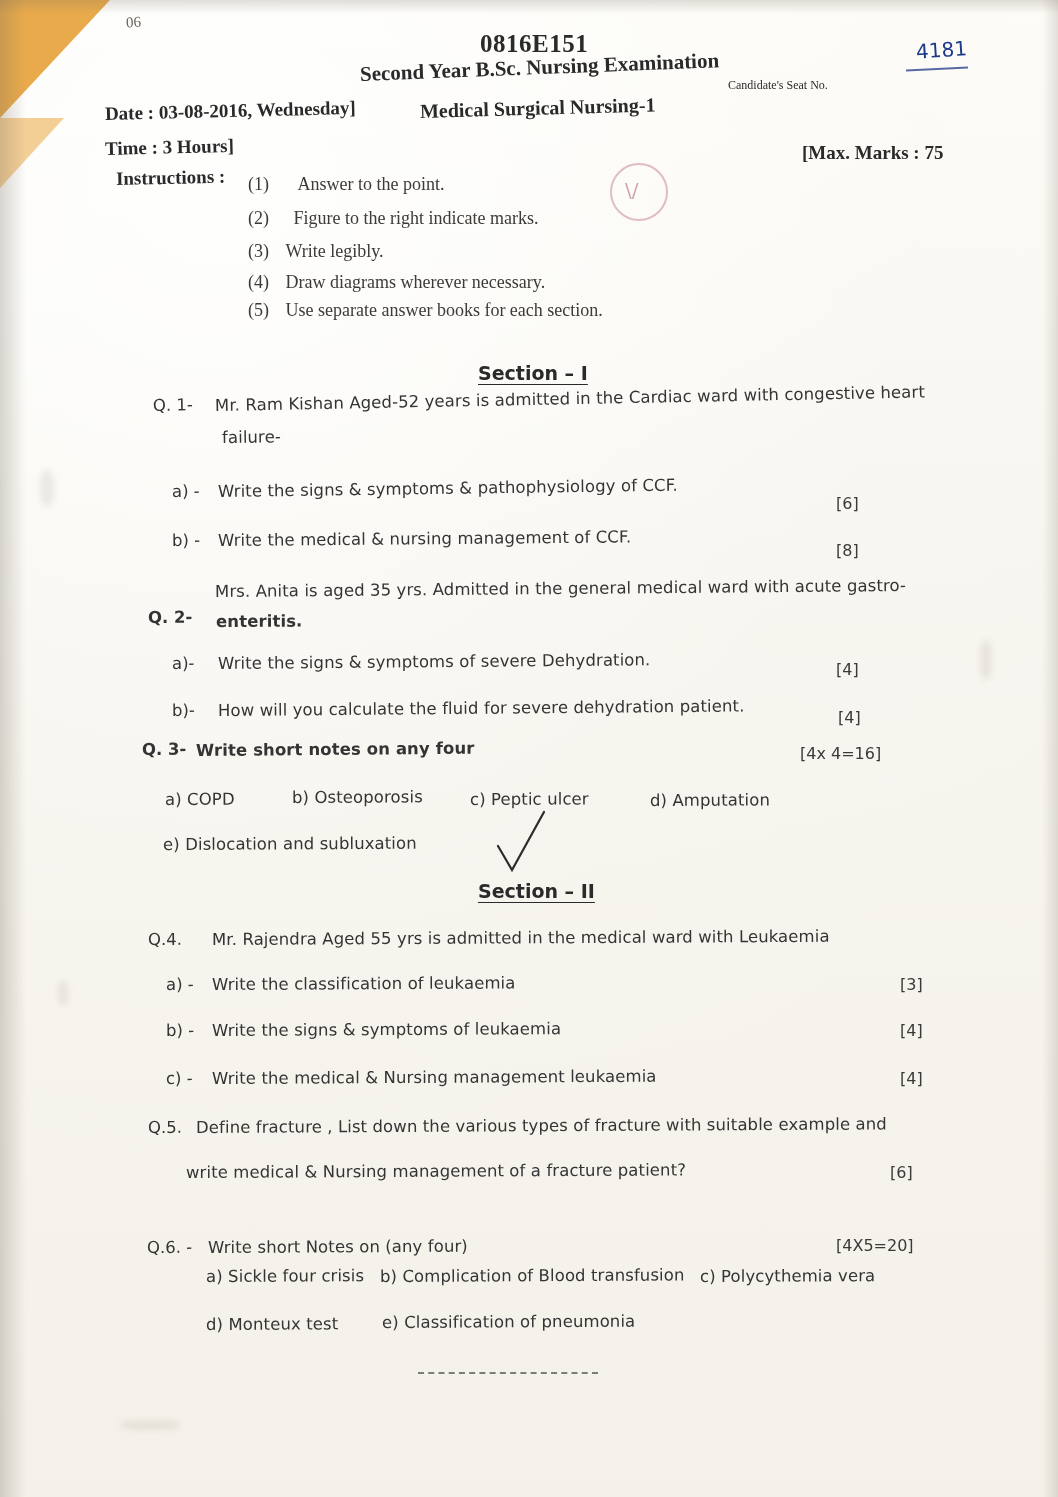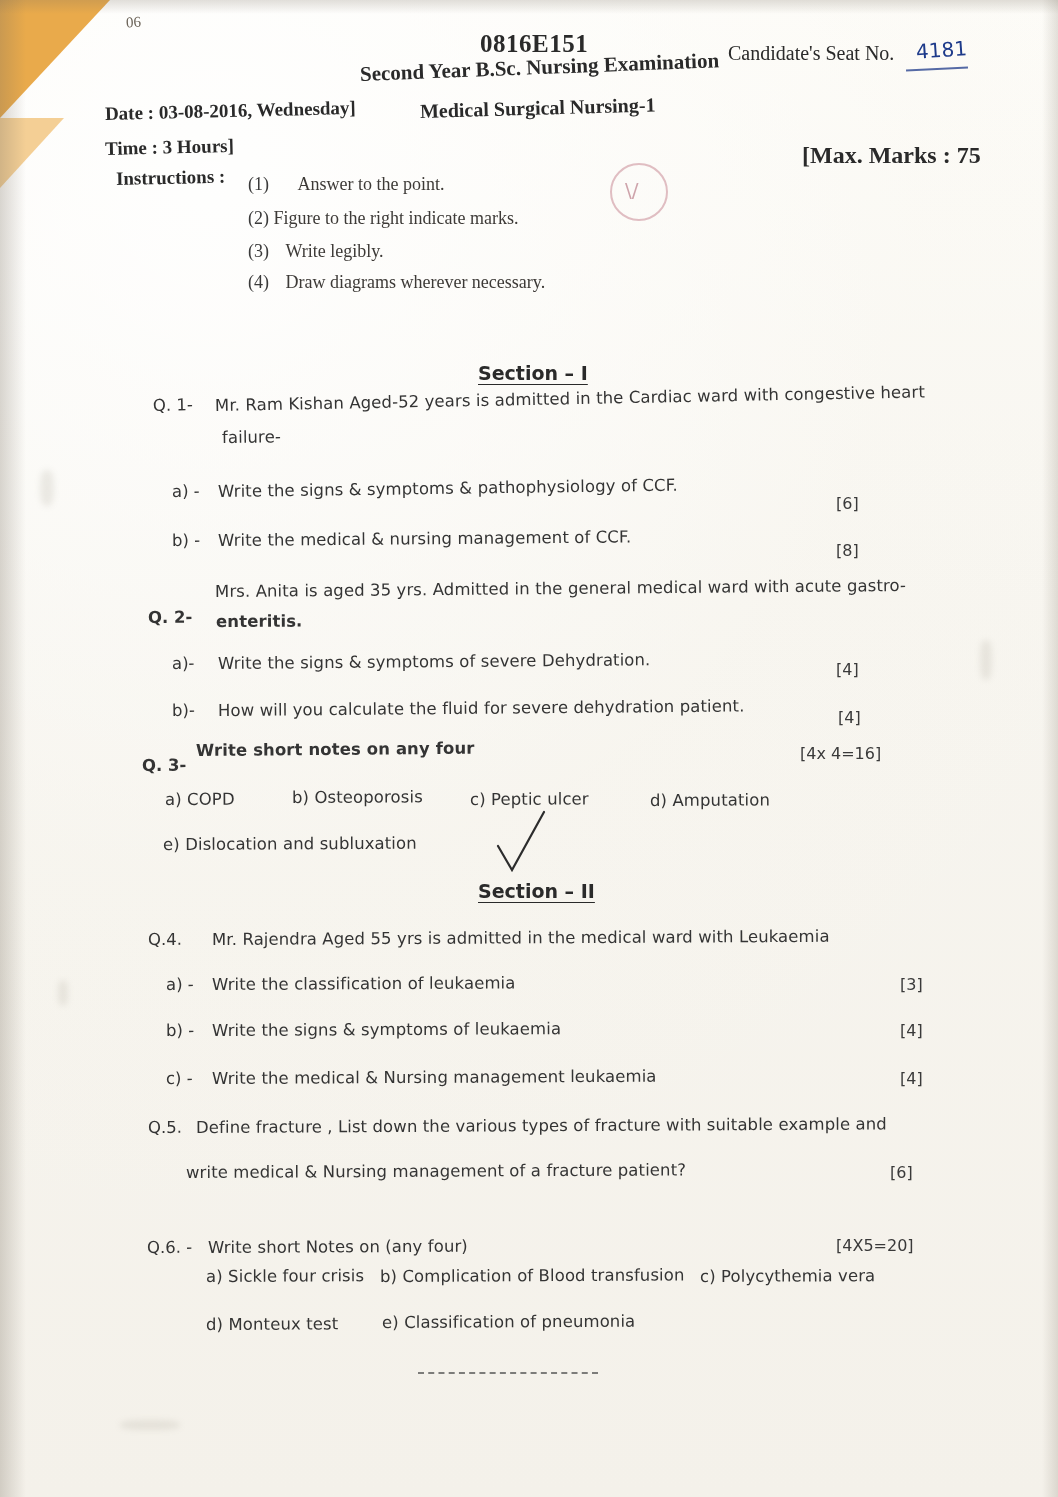--- a/index.html
+++ b/index.html
@@ -70,21 +70,22 @@
   .abs { position: absolute; }
 
   .code {
     font-family: "Liberation Serif", serif;
     font-weight: bold;
     font-size: 25px;
     letter-spacing: 0.5px;
   }
   .seat-label {
     font-family: "Liberation Serif", serif;
-    font-size: 20px;
+    font-size: 12px;
+    margin-top: 36px;
   }
   .seat-no {
     font-family: "DejaVu Sans", sans-serif;
     font-size: 20px;
     color: #1d3a8a;
     transform: rotate(-4deg);
     display: inline-block;
   }
   .seat-underline {
     position: absolute;
@@ -109,21 +110,21 @@
   .meta {
     font-family: "Liberation Serif", serif;
     font-weight: bold;
     font-size: 19px;
     transform: rotate(-1.4deg);
     transform-origin: left center;
   }
   .maxmarks {
     font-family: "Liberation Serif", serif;
     font-weight: bold;
-    font-size: 24px;
+    font-size: 19px;
   }
   .instr-head {
     font-family: "Liberation Serif", serif;
     font-weight: bold;
     font-size: 19px;
     transform: rotate(-1.2deg);
     transform-origin: left center;
   }
   .instr-num {
     font-family: "Liberation Serif", serif;
@@ -249,30 +250,34 @@
   <div class="abs maxmarks" style="left:802px; top:142px;">[Max. Marks : 75</div>
 
   <div class="abs instr-head" style="left:116px; top:168px;">Instructions :</div>
 
   <div class="abs" style="left:248px; top:174px;">
     <span class="instr-num">(1)</span>
     <span class="instr-text" style="margin-left:24px;">Answer to the point.</span>
   </div>
   <div class="abs" style="left:248px; top:208px;">
     <span class="instr-num">(2)</span>
-    <span class="instr-text" style="margin-left:0;">Figure to the right indicate marks.</span>
+    <span class="instr-text" style="margin-left:20px;">Figure to the right indicate marks.</span>
   </div>
   <div class="abs" style="left:248px; top:241px;">
     <span class="instr-num">(3)</span>
     <span class="instr-text" style="margin-left:12px;">Write legibly.</span>
   </div>
   <div class="abs" style="left:248px; top:272px;">
     <span class="instr-num">(4)</span>
     <span class="instr-text" style="margin-left:12px;">Draw diagrams wherever necessary.</span>
   </div>
+  <div class="abs" style="left:248px; top:300px;">
+    <span class="instr-num">(5)</span>
+    <span class="instr-text" style="margin-left:12px;">Use separate answer books for each section.</span>
+  </div>
 
   <div class="stamp" style="left:610px; top:163px;"></div>
   <div class="stamp-mark" style="left:625px; top:178px;">\/</div>
 
   <div class="abs section-head" style="left:478px; top:362px;">Section – I</div>
 
   <div class="abs qlabel rot-1" style="left:153px; top:396px;">Q. 1-</div>
   <div class="abs q rot-1" style="left:215px; top:396px; width:760px;">Mr. Ram Kishan Aged-52 years is admitted in the Cardiac ward with congestive heart</div>
   <div class="abs q rot-08" style="left:222px; top:428px;">failure-</div>
 
@@ -289,21 +294,21 @@
   <div class="abs q rot-03" style="left:216px; top:612px;font-weight:bold;">enteritis.</div>
 
   <div class="abs qlabel rot-05" style="left:172px; top:654px;">a)-</div>
   <div class="abs q rot-05" style="left:218px; top:654px;">Write the signs &amp; symptoms of severe Dehydration.</div>
   <div class="abs marks" style="left:836px; top:660px;">[4]</div>
 
   <div class="abs qlabel rot-05" style="left:172px; top:701px;">b)-</div>
   <div class="abs q rot-05" style="left:218px; top:701px;">How will you calculate the fluid for severe dehydration patient.</div>
   <div class="abs marks" style="left:838px; top:708px;">[4]</div>
 
-  <div class="abs qlabel bold rot-05" style="left:142px; top:756px;text-align:center;">Q. 3-</div>
+  <div class="abs qlabel bold rot-05" style="left:142px; top:740px;text-align:center;">Q. 3-</div>
   <div class="abs q bold rot-05" style="left:196px; top:741px;">Write short notes on any four</div>
   <div class="abs marks" style="left:800px; top:744px;">[4x 4=16]</div>
 
   <div class="abs q rot-03" style="left:165px; top:790px;">a) COPD</div>
   <div class="abs q rot-03" style="left:292px; top:788px;">b) Osteoporosis</div>
   <div class="abs q rot-03" style="left:470px; top:790px;">c) Peptic ulcer</div>
   <div class="abs q rot-03" style="left:650px; top:791px;">d) Amputation</div>
   <div class="abs q rot-03" style="left:163px; top:835px;">e) Dislocation and subluxation</div>
 
   <div class="tick" style="left:492px; top:808px;">

